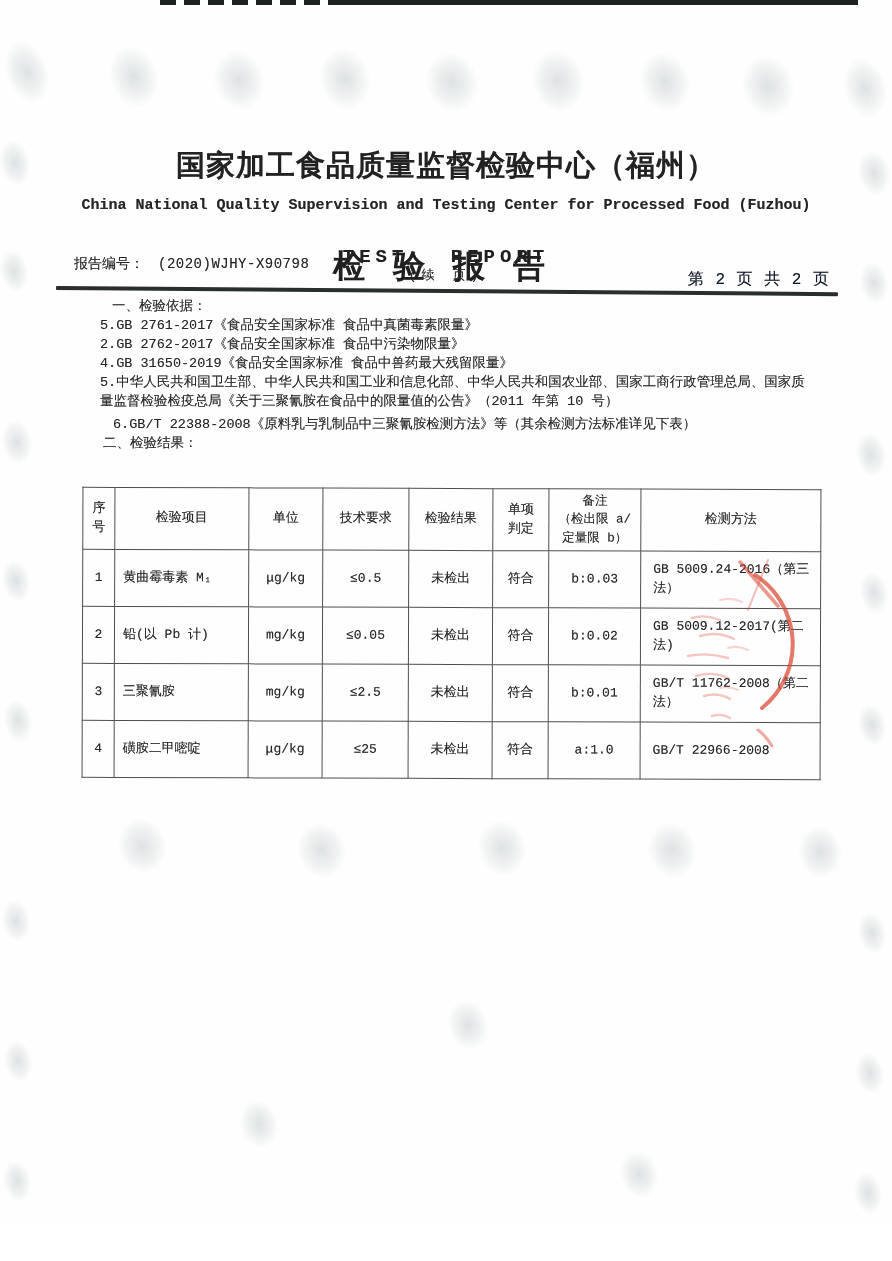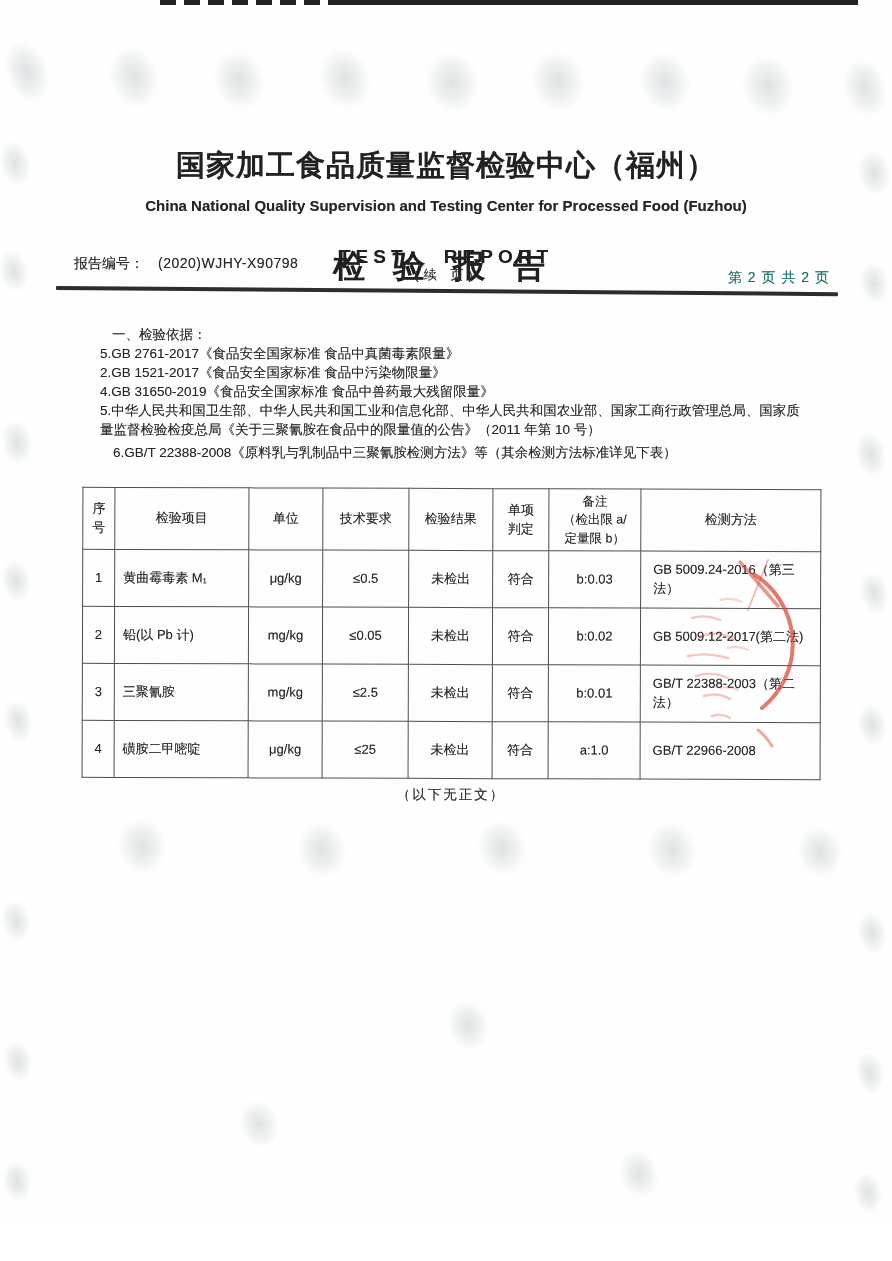--- a/index.html
+++ b/index.html
@@ -1,21 +1,21 @@
 <!DOCTYPE html>
 <html><head>
 <meta charset="utf-8">
 <style>
   html,body{margin:0;padding:0;background:#ffffff;}
   .page{
     position:relative;
     width:892px;height:1223px;
     background:#fefefe;
     overflow:hidden;
-    font-family:Liberation Sans, sans-serif;
+    font-family:Liberation Mono, monospace;
     color:#2e2e2e;
   }
   .soft{ text-shadow:0 0 0.6px rgba(80,80,80,0.55); }
 
   
   .topbar-solid{position:absolute;top:0;left:330px;width:528px;height:5px;background:#1e2222;}
   .topbar-dash{position:absolute;top:0;left:160px;width:170px;height:5px;
     background:repeating-linear-gradient(90deg,#1e2222 0 16px,transparent 16px 24px);}
 
   
@@ -29,26 +29,26 @@
   .org-en{position:absolute;top:184px;left:0;right:0;text-align:center;
     font-size:15px;font-weight:bold;color:#252525;margin-top:13px;}
   .title-cn{position:absolute;top:208px;left:14px;right:0;text-align:center;
     font-size:32px;font-weight:bold;letter-spacing:28px;color:#202020;margin-top:37px;}
   .title-en{position:absolute;top:246px;left:0;right:0;text-align:center;
     font-size:19px;font-weight:bold;letter-spacing:5px;word-spacing:26px;color:#202020;}
   .subtitle{position:absolute;top:266px;left:0;right:0;text-align:center;
     font-size:13px;letter-spacing:5px;color:#2a2a2a;}
   .report-no{position:absolute;top:255px;left:74px;font-size:14px;color:#262626;}
   .report-no .val{margin-left:14px;letter-spacing:0.5px;}
-  .page-indicator{position:absolute;top:269px;right:62px;font-size:14px;letter-spacing:1px;color:#0f766e;}
+  .page-indicator{position:absolute;top:269px;right:62px;font-size:16px;letter-spacing:1px;color:#0f172a;}
   .rule{position:absolute;top:286px;left:56px;width:782px;height:4px;background:#2a2e2e;
     transform:rotate(0.45deg);transform-origin:left center;border-radius:1px;}
 
   
-  .basis{position:absolute;top:297px;left:100px;width:712px;font-size:13.5px;line-height:19px;color:#272727;margin-top:28px;}
+  .basis{position:absolute;top:297px;left:100px;width:712px;font-size:13.5px;line-height:19px;color:#272727;}
   .basis-heading{padding-left:12px;}
   .basis-item{margin:0;}
   .basis-item.item6{margin-top:4px;padding-left:13px;}
   .results-heading{margin-top:0px;padding-left:3px;}
 
   
   table.results{position:absolute;top:488px;left:82px;width:738px;
     border-collapse:collapse;table-layout:fixed;
     font-size:13px;color:#262626;transform:rotate(0.18deg);}
   table.results th,table.results td{
@@ -120,25 +120,26 @@
   <div class="report-no soft">
     <span>报告编号：</span><span class="val">(2020)WJHY-X90798</span>
   </div>
   <div class="page-indicator soft">第 2 页  共 2 页</div>
   <div class="rule"></div>
 
   <div class="basis soft">
     <div class="basis-heading">一、检验依据：</div>
     <div id="basis-list">
         <div class="basis-item">5.GB 2761-2017《食品安全国家标准 食品中真菌毒素限量》</div>
-        <div class="basis-item">2.GB 1521-2017《食品安全国家标准 食品中污染物限量》</div>
+        <div class="basis-item">2.GB 2762-2017《食品安全国家标准 食品中污染物限量》</div>
         <div class="basis-item">4.GB 31650-2019《食品安全国家标准 食品中兽药最大残留限量》</div>
         <div class="basis-item">5.中华人民共和国卫生部、中华人民共和国工业和信息化部、中华人民共和国农业部、国家工商行政管理总局、国家质量监督检验检疫总局《关于三聚氰胺在食品中的限量值的公告》（2011 年第 10 号）</div>
         <div class="basis-item item6">6.GB/T 22388-2008《原料乳与乳制品中三聚氰胺检测方法》等（其余检测方法标准详见下表）</div>
       </div>
+    <div class="results-heading">二、检验结果：</div>
   </div>
 
   <table class="results soft">
     <colgroup>
       <col style="width:32px">
         <col style="width:134px">
         <col style="width:74px">
         <col style="width:86px">
       <col style="width:84px">
         <col style="width:56px">
@@ -183,36 +184,35 @@
           <td class="col-method">GB 5009.12-2017(第二法)</td>
         </tr>
         <tr>
           <td>3</td>
           <td class="col-item">三聚氰胺</td>
           <td>mg/kg</td>
           <td>≤2.5</td>
           <td>未检出</td>
           <td>符合</td>
           <td>b:0.01</td>
-          <td class="col-method">GB/T 22388-2003（第二法）</td>
+          <td class="col-method">GB/T 11762-2008（第二法）</td>
         </tr>
         <tr>
           <td>4</td>
           <td class="col-item">磺胺二甲嘧啶</td>
           <td>μg/kg</td>
           <td>≤25</td>
           <td>未检出</td>
           <td>符合</td>
           <td>a:1.0</td>
           <td class="col-method">GB/T 22966-2008</td>
         </tr>
       </tbody>
   </table>
 
-  <div class="end-note soft">（以下无正文）</div>
 
   <svg class="stamp" viewBox="0 0 240 230" xmlns="http://www.w3.org/2000/svg">
     <path d="M 155 35 A 82 82 0 0 1 162 168" fill="none" stroke="#d9442f" stroke-width="4" stroke-linecap="round" opacity="0.72"></path>
     <path d="M 140 22 L 178 66" fill="none" stroke="#d9442f" stroke-width="3.5" stroke-linecap="round" opacity="0.55"></path>
     <path d="M 168 20 L 148 70" fill="none" stroke="#d9442f" stroke-width="2" stroke-linecap="round" opacity="0.35"></path>
     <path d="M 92 78 q 14 -4 28 2 M 100 96 q 18 -5 34 3 M 88 116 q 20 -4 40 2 M 96 136 q 16 -5 32 2 M 104 156 q 14 -4 26 3 M 112 176 q 10 -3 18 2" fill="none" stroke="#d9442f" stroke-width="2.4" stroke-linecap="round" opacity="0.30"></path>
     <path d="M 120 60 q 12 -3 22 2 M 128 108 q 10 -3 20 2 M 120 148 q 10 -2 18 2" fill="none" stroke="#d9442f" stroke-width="2" stroke-linecap="round" opacity="0.22"></path>
     <path d="M 158 190 q 8 6 14 16" fill="none" stroke="#d9442f" stroke-width="3" stroke-linecap="round" opacity="0.45"></path>
   </svg>
 

